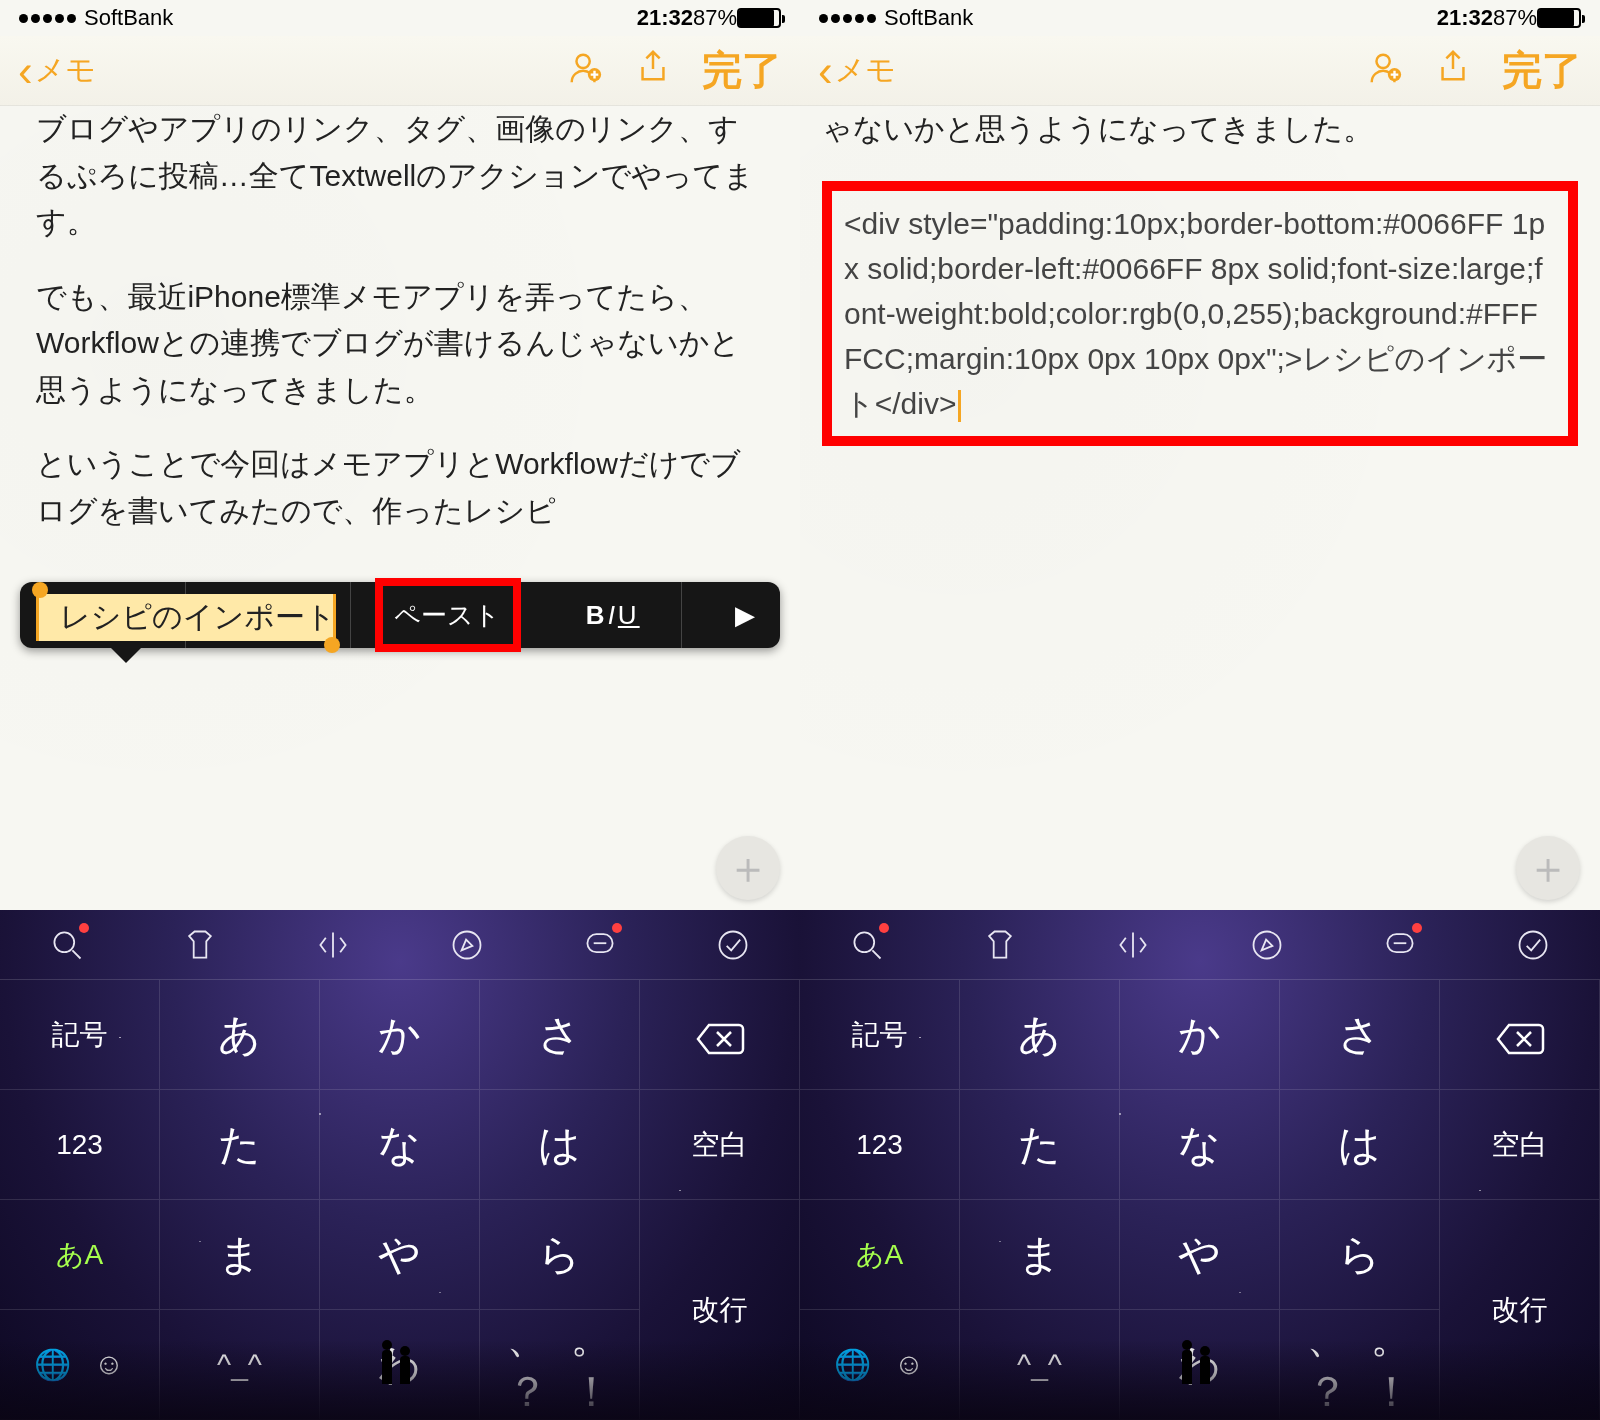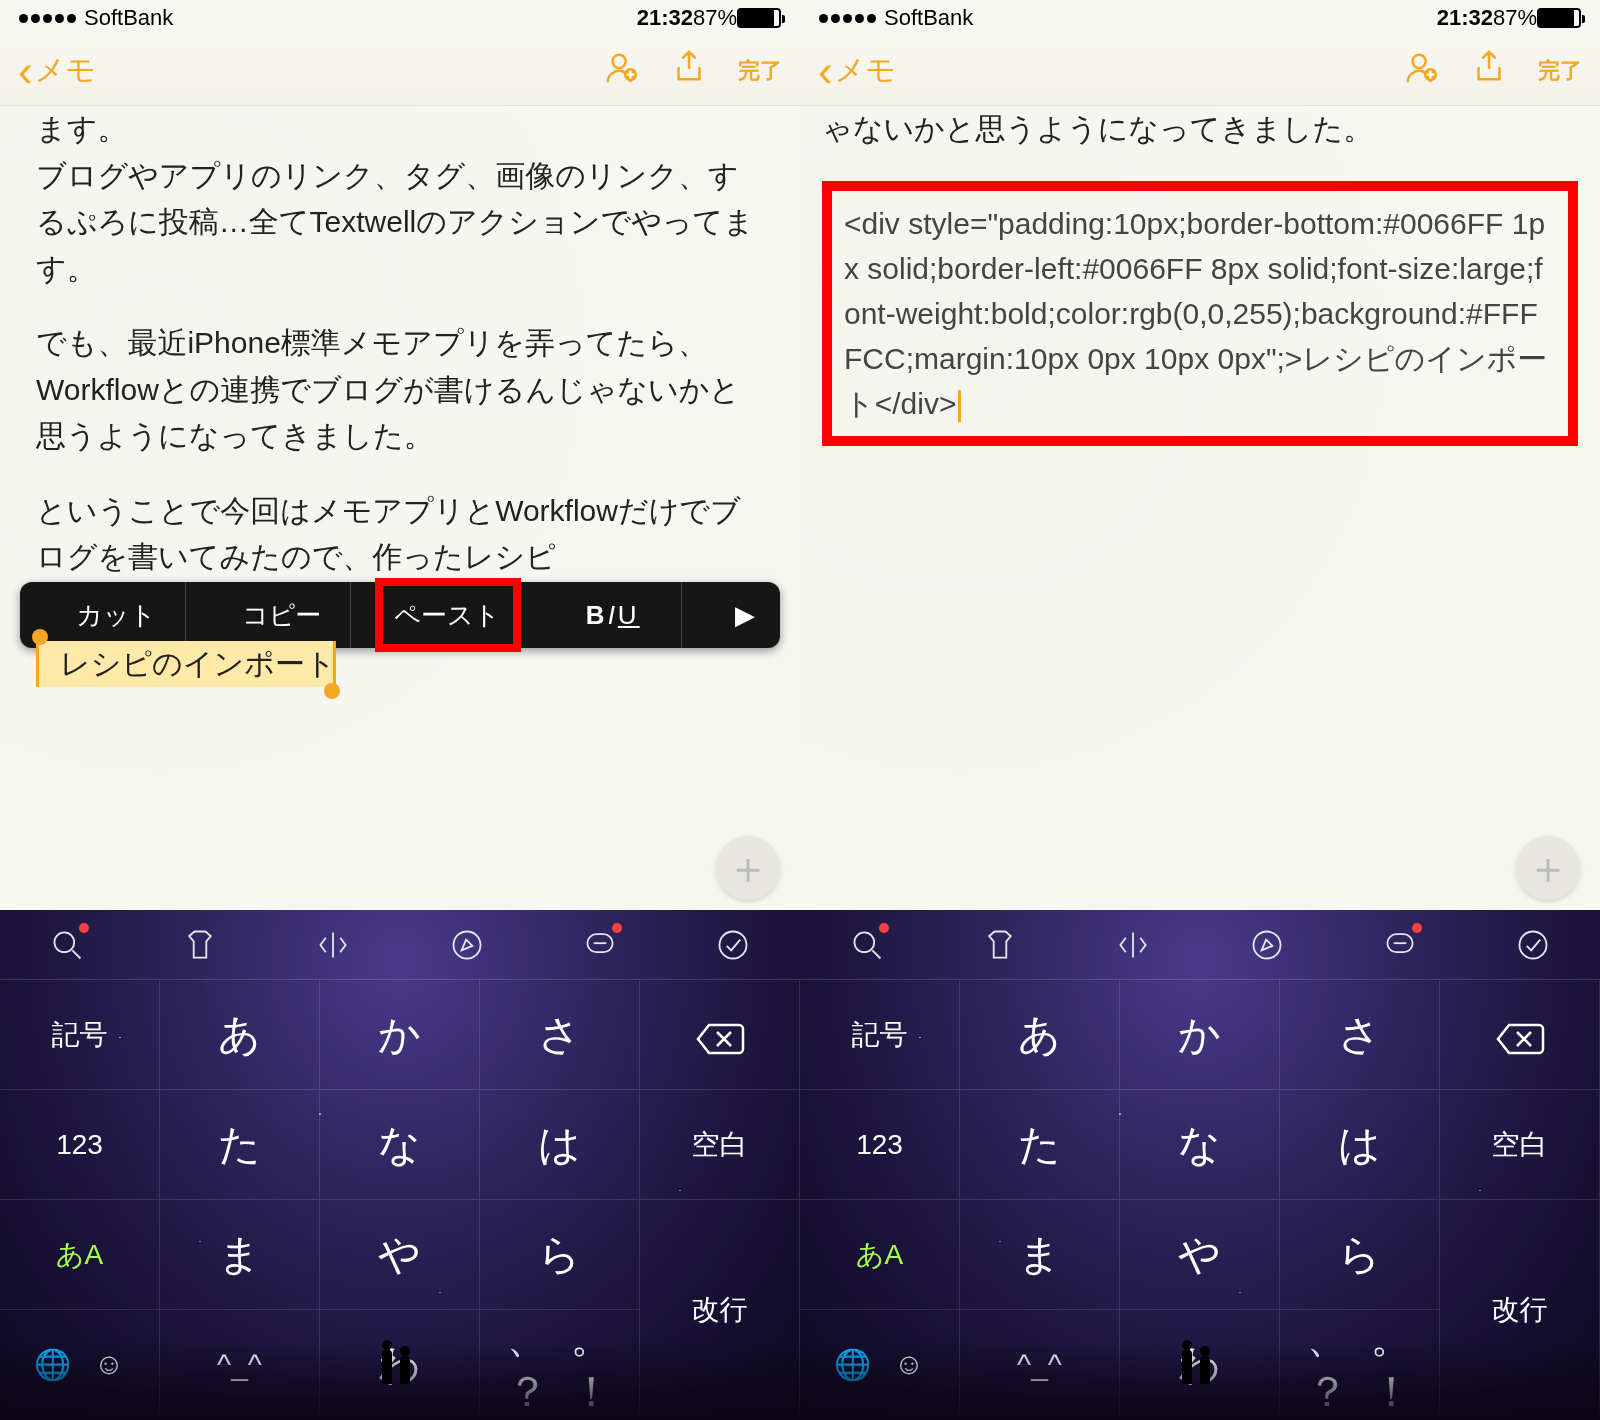--- a/index.html
+++ b/index.html
@@ -37,21 +37,21 @@
     height:70px; display:flex; align-items:center;
     padding:0 18px;
     border-bottom:1px solid rgba(0,0,0,.08);
     background: linear-gradient(#f9f8f0,#f3f1e8);
   }
   .nav-back {display:flex;align-items:center;color:#f5a623;font-size:30px;}
   .nav-back .chev {font-size:44px;line-height:0;margin-right:2px;font-weight:300;}
   .nav .spacer {flex:1;}
   .nav .personadd, .nav .share {color:#f5a623;margin-right:30px;font-size:30px;}
   .nav .personadd svg, .nav .share svg {width:38px;height:38px;stroke:#f5a623;fill:none;stroke-width:2.6;}
-  .nav .done {color:#f5a623;font-size:22px;font-weight:600;text-align:right;}
+  .nav .done {color:#f5a623;font-size:40px;font-weight:600;text-align:right;}
   
   .note {
     flex:1; overflow:hidden;
     padding:0 36px 0 36px;
     background:
       radial-gradient(circle at 20% 30%, rgba(0,0,0,.01) 0, transparent 60%),
       linear-gradient(#f7f7f2,#f7f7f2);
     color:#222; font-size:30px; line-height:1.55;
     position:relative;
   }
@@ -200,21 +200,20 @@
     <span class="share">
       <svg viewBox="0 0 40 40">
         <path d="M20 4v18M13 11l7-7 7 7"></path>
           <path d="M9 20v13h22V20"></path>
       </svg>
     </span>
     <span class="done">完了</span>
   </div>
 
   <div class="note">
-    <p>ます。</p>
     <p>ブログやアプリのリンク、タグ、画像のリンク、するぷろに投稿…全てTextwellのアクションでやってます。</p>
     <p class="para">でも、最近iPhone標準メモアプリを弄ってたら、Workflowとの連携でブログが書けるんじゃないかと思うようになってきました。</p>
     <p class="para">ということで今回はメモアプリとWorkflowだけでブログを書いてみたので、作ったレシピ</p>
 
     <div class="ctxwrap">
       <div class="ctxmenu">
         <div class="mi">カット</div>
         <div class="mi">コピー</div>
         <div class="mi red-hl">ペースト</div>
         <div class="mi biu">

